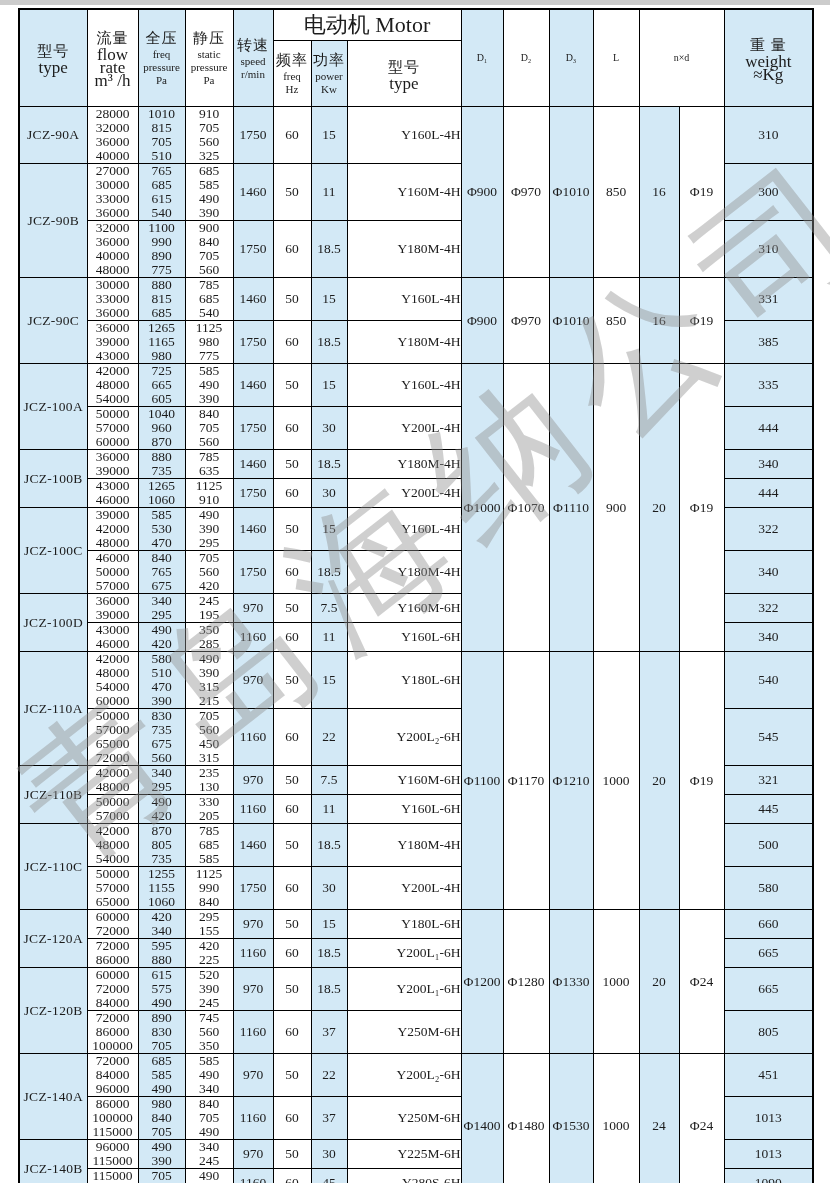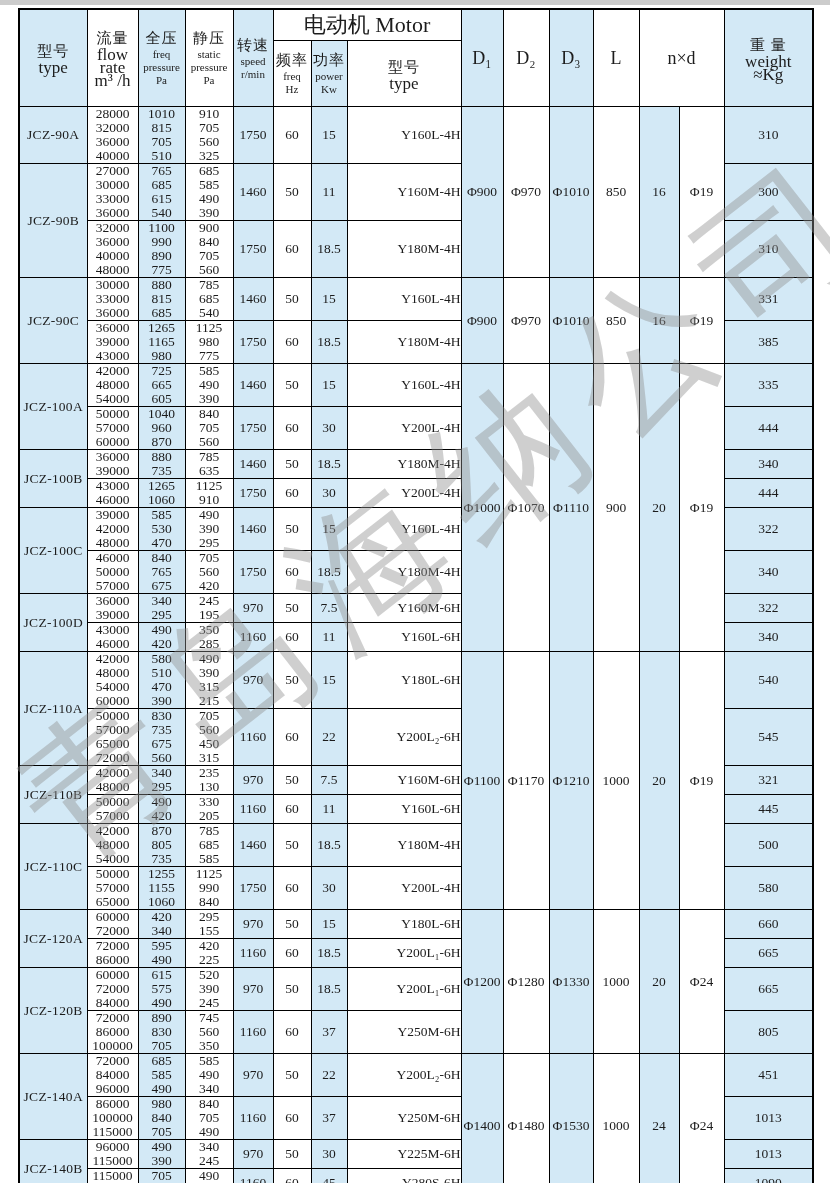--- a/index.html
+++ b/index.html
@@ -25,21 +25,21 @@
   .spec-table{border:2px solid #000;}
   .blue{background:#d3e9f6;}
   .white{background:#ffffff;}
   .pre{white-space:pre-line;}
   thead .zh{display:block;font-size:15px;line-height:19px;letter-spacing:1px;}
   thead .en{display:block;font-size:17px;line-height:13px;}
   thead .en-small{display:block;font-size:11px;line-height:13px;}
   thead th.motor-span{font-size:22px;height:30px;}
   thead tr.h2 th{height:64px;}
   thead th.tall{height:96px;}
-  thead th.plain{font-size:18px;}
+  thead th.plain{font-size:10px;}
   td.model{font-size:13.5px;letter-spacing:0.3px;margin-left:28px;}
   td.motor{font-size:13.5px;text-align:right;}
   .watermark{
     position:absolute;left:-60px;top:430px;width:960px;
     text-align:center;
     transform:rotate(-38deg);
     font-size:150px;letter-spacing:22px;
     color:#8f8f8f;opacity:0.42;
     pointer-events:none;z-index:5;
     font-family:"Liberation Sans","DejaVu Sans",sans-serif;
@@ -482,21 +482,21 @@
         <td rowspan="4" class="blue">Φ1330</td>
         <td rowspan="4" class="white">1000</td>
         <td rowspan="4" class="blue">20</td>
         <td rowspan="4" class="white">Φ24</td>
         <td class="blue">660</td>
       </tr>
       <tr>
         <td class="white pre">72000
 86000</td>
         <td class="blue pre">595
-490</td>
+880</td>
         <td class="white pre">420
 225</td>
         <td class="blue">1160</td>
         <td class="white">60</td>
         <td class="blue">18.5</td>
         <td class="white motor">Y200L₁-6H</td>
         <td class="blue">665</td>
       </tr>
       <tr>
         <td rowspan="2" class="blue model">JCZ-120B</td>

